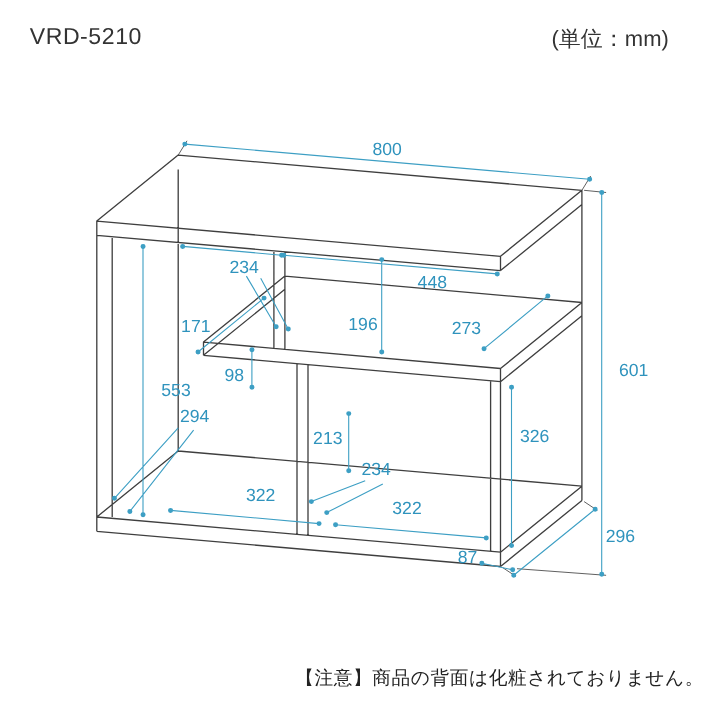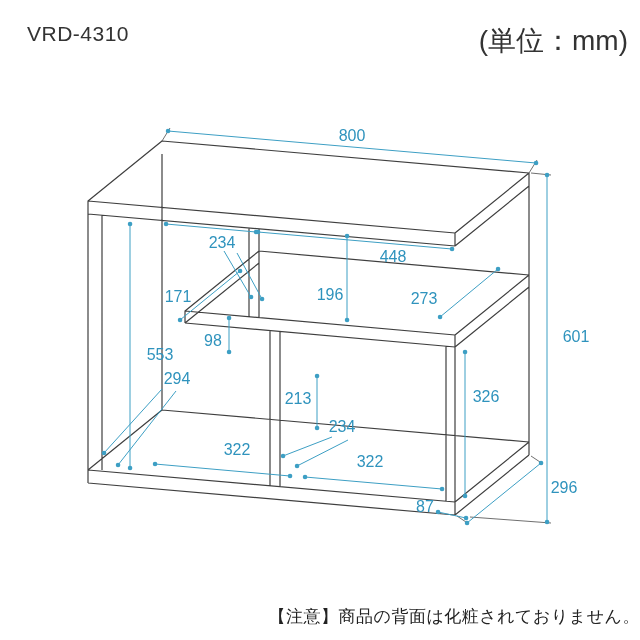--- a/index.html
+++ b/index.html
@@ -1,34 +1,34 @@
 <!DOCTYPE html>
 <html><head>
 <meta charset="utf-8">
 <style>
   html,body{margin:0;padding:0;background:#ffffff;}
   .canvas{position:relative;width:640px;height:640px;background:#ffffff;overflow:hidden;
           font-family:"Liberation Sans", sans-serif;}
   .model-no{position:absolute;left:27px;top:22px;font-size:21px;color:#333;letter-spacing:.5px;}
-  .unit-label{position:absolute;right:12px;top:22px;font-size:28px;color:#333;}
+  .unit-label{position:absolute;right:32px;top:22px;font-size:20px;color:#333;}
   .footer-note{position:absolute;left:0;right:0;top:605px;text-align:right;
                font-size:17px;color:#222;letter-spacing:.5px;}
   svg{position:absolute;left:0;top:0;}
   .struct{fill:none;stroke:#3f3f3f;stroke-width:1.2;stroke-linejoin:round;}
   .tick{fill:none;stroke:#4a4a4a;stroke-width:.8;}
   .dimline{fill:none;stroke:#3d9fc4;stroke-width:1;}
   .dimdot{fill:none;stroke:#3d9fc4;stroke-width:4.5;stroke-linecap:round;}
   .dim{fill:#2f93bd;font-size:16px;font-family:"Liberation Sans", sans-serif;}
 </style>
 </head>
 <body>
 
 <div class="canvas">
 
-  <div class="model-no">VRD-4310</div>
+  <div class="model-no">VRD-5210</div>
   <div class="unit-label">(単位：mm)</div>
 
   <svg width="640" height="640" viewBox="0 0 640 640">
 
     <g>
       <path class="struct" d="
         M88 201 L162 141 L529 173 L455 233 Z
         M88 214 L455 246 M88 201 L88 214 M455 233 L455 246
         M455 246 L529 186 M529 173 L529 186
         M88 214 L88 483 M102 215 L102 470 M162 154 L162 410

